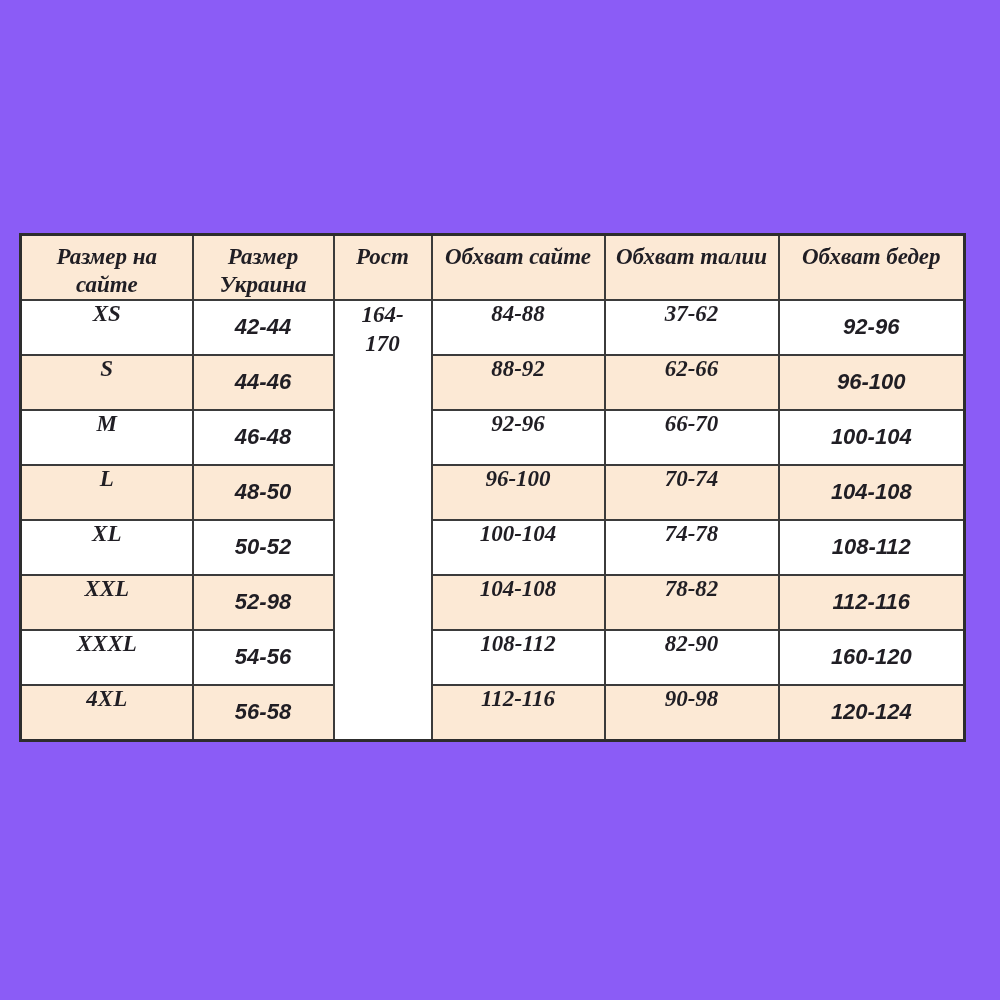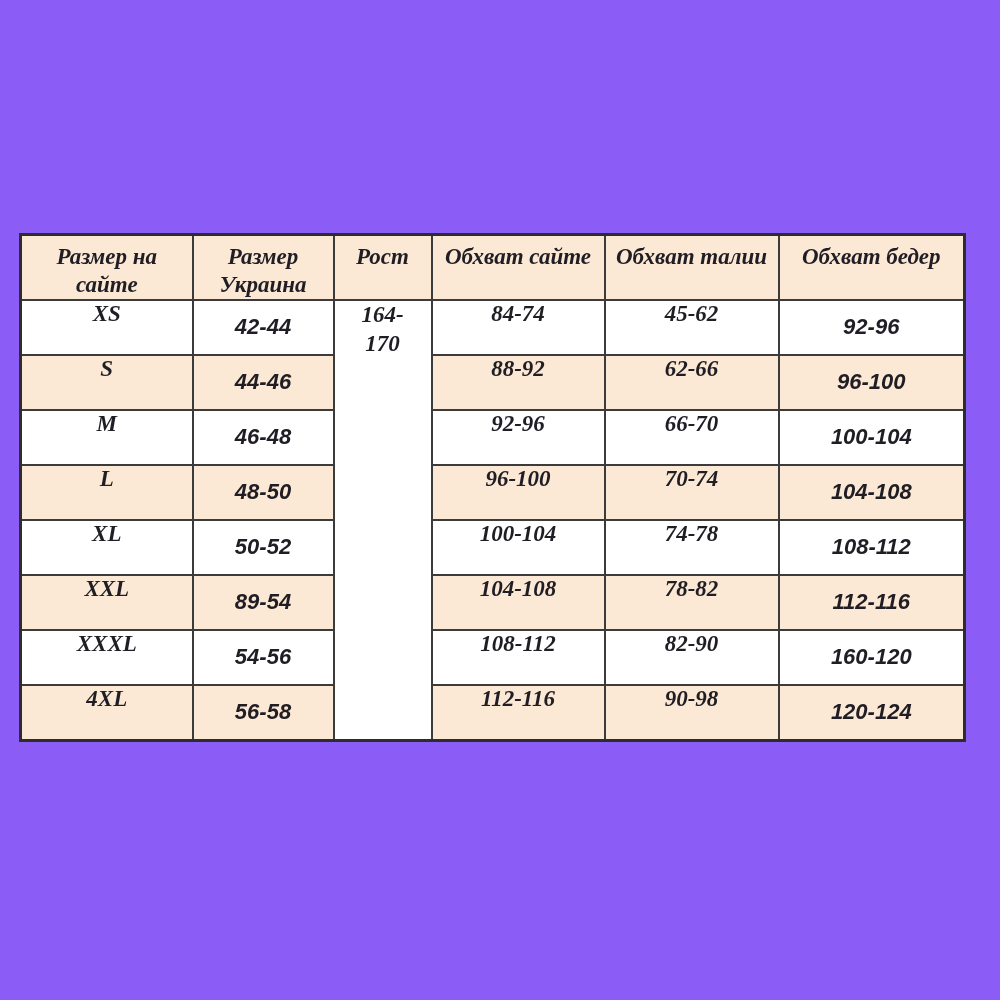--- a/index.html
+++ b/index.html
@@ -88,22 +88,22 @@
         <th>Обхват талии</th>
         <th>Обхват бедер</th>
       </tr>
     </thead>
     <tbody>
       <tr>
         <td>XS</td>
         <td class="sans">42-44</td>
         <td class="rost" rowspan="8">164-
 170</td>
-        <td>84-74</td>
-        <td>45-62</td>
+        <td>84-88</td>
+        <td>37-62</td>
         <td class="sans">92-96</td>
       </tr>
       <tr>
         <td>S</td>
         <td class="sans">44-46</td>
         <td>88-92</td>
         <td>62-66</td>
         <td class="sans">96-100</td>
       </tr>
       <tr>
@@ -122,21 +122,21 @@
       </tr>
       <tr>
         <td>XL</td>
         <td class="sans">50-52</td>
         <td>100-104</td>
         <td>74-78</td>
         <td class="sans">108-112</td>
       </tr>
       <tr>
         <td>XXL</td>
-        <td class="sans">89-54</td>
+        <td class="sans">52-98</td>
         <td>104-108</td>
         <td>78-82</td>
         <td class="sans">112-116</td>
       </tr>
       <tr>
         <td>XXXL</td>
         <td class="sans">54-56</td>
         <td>108-112</td>
         <td>82-90</td>
         <td class="sans">160-120</td>

